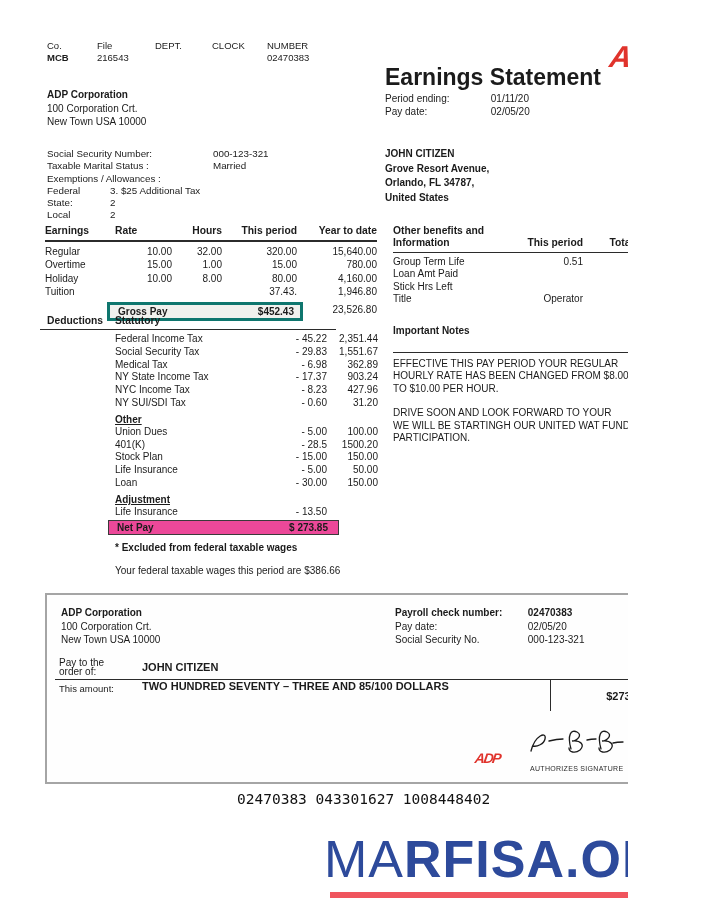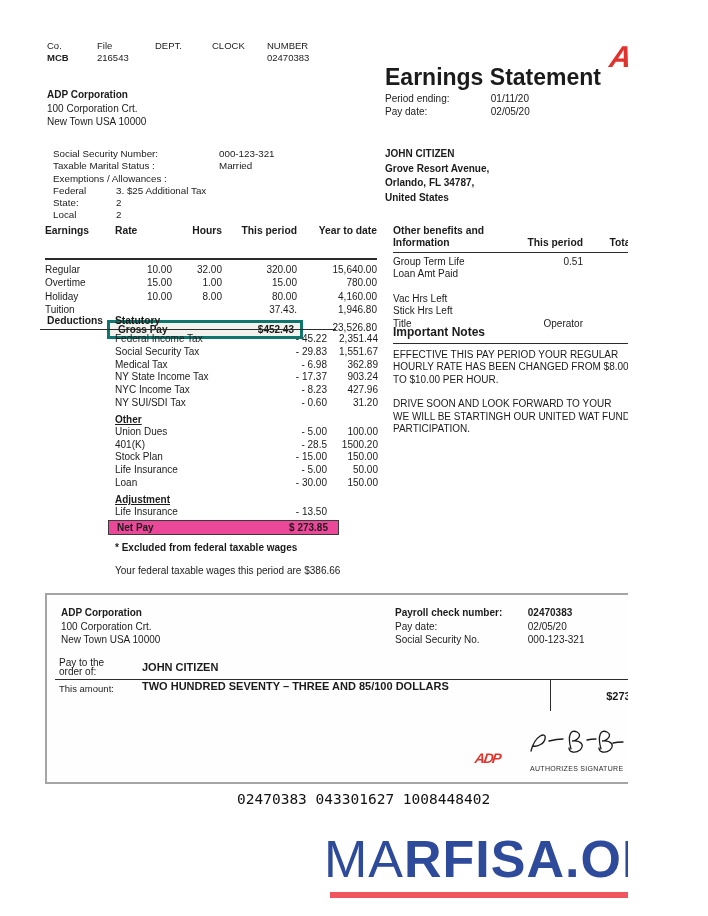--- a/index.html
+++ b/index.html
@@ -16,29 +16,29 @@
   .stmt-title{position:absolute;left:385px;top:64px;font-size:23px;font-weight:bold;}
   .period{position:absolute;left:385px;top:92px;line-height:13px;}
   .period .pl{display:inline-block;width:103px;}
 
   .adp-logo{position:absolute;left:610px;top:40px;color:#e0332c;font-style:italic;
             font-weight:900;font-size:30px;letter-spacing:-3px;transform:skewX(-8deg);}
   .adp-logo .reg{font-size:8px;vertical-align:super;letter-spacing:0;}
 
   
   .emp-info{position:absolute;left:47px;top:148px;line-height:12.3px;font-size:9.8px;}
-  .ir{display:flex;margin-left:6px;}
+  .ir{display:flex;}
   .ir .l1{width:166px;}
   .ir .l2{width:63px;}
   .emp-addr{position:absolute;left:385px;top:147px;font-weight:bold;line-height:14.5px;font-size:10px;}
 
   
   .earn{position:absolute;left:45px;top:224px;width:332px;}
   .erow{display:grid;grid-template-columns:70px 57px 50px 75px 80px;line-height:13.5px;}
-  .ehead{font-weight:bold;font-size:10.3px;border-bottom:2px solid #2b2b2b;padding-bottom:20px;margin-bottom:3px;}
+  .ehead{font-weight:bold;font-size:10.3px;border-bottom:2px solid #2b2b2b;padding-bottom:2px;margin-bottom:3px;}
   .gross{display:flex;margin-top:3px;align-items:stretch;}
   .gspacer{width:62px;}
   .gbox{width:176px;border:3px solid #0f766e;background:#f1f1ee;display:flex;
         justify-content:space-between;font-weight:bold;padding:1px 6px 1px 8px;}
   .gytd{flex:1;text-align:right;padding-top:2px;}
 
   
   .ded-title{position:absolute;left:47px;top:315px;font-weight:bold;font-size:10.3px;}
   .stat-title{position:absolute;left:115px;top:315px;font-weight:bold;font-size:10.3px;}
   .ded-line{position:absolute;left:40px;top:329px;width:296px;border-top:1.5px solid #2b2b2b;}
@@ -52,21 +52,21 @@
 
   
   .ben{position:absolute;left:393px;top:224px;width:277px;}
   .ben-title{font-weight:bold;font-size:10.3px;line-height:13px;}
   .brow{display:grid;grid-template-columns:112px 78px 87px;line-height:12.6px;}
   .bhead{font-weight:bold;font-size:10.3px;border-bottom:1.5px solid #2b2b2b;padding-bottom:2px;margin-bottom:3px;}
   .bgap{margin-top:12px;}
 
   
   .notes{position:absolute;left:393px;top:325px;width:297px;}
-  .notes-t{font-weight:bold;font-size:12px;border-bottom:1.5px solid #2b2b2b;padding-bottom:4px;}
+  .notes-t{font-weight:bold;font-size:10px;border-bottom:1.5px solid #2b2b2b;padding-bottom:16px;}
   .nblock{margin-top:5px;line-height:12.4px;font-size:10px;}
   .nblock2{margin-top:12px;}
 
   
   .tear{position:absolute;left:668px;top:506px;writing-mode:vertical-rl;transform:rotate(180deg);
         font-size:9.5px;color:#3c3c3c;letter-spacing:.5px;}
   .tear-arrow{position:absolute;left:671px;top:576px;width:0;height:0;
         border-left:7px solid transparent;border-right:7px solid transparent;border-top:10px solid #c9c9c9;}
 
   
@@ -305,25 +305,20 @@
     <div class="brow">
       <span>Group Term Life</span>
       <span class="num">0.51</span>
       <span class="num">27.00</span>
     </div>
     <div class="brow">
       <span>Loan Amt Paid</span>
       <span class="num"></span>
       <span class="num">840.00</span>
     </div>
-    <div class="brow bgap">
-      <span>Vac Hrs Left</span>
-      <span class="num"></span>
-      <span class="num">40.00</span>
-    </div>
     <div class="brow">
       <span>Stick Hrs Left</span>
       <span class="num"></span>
       <span class="num">16.00</span>
     </div>
     <div class="brow">
       <span>Title</span>
       <span class="num">Operator</span>
       <span class="num"></span>
     </div>

